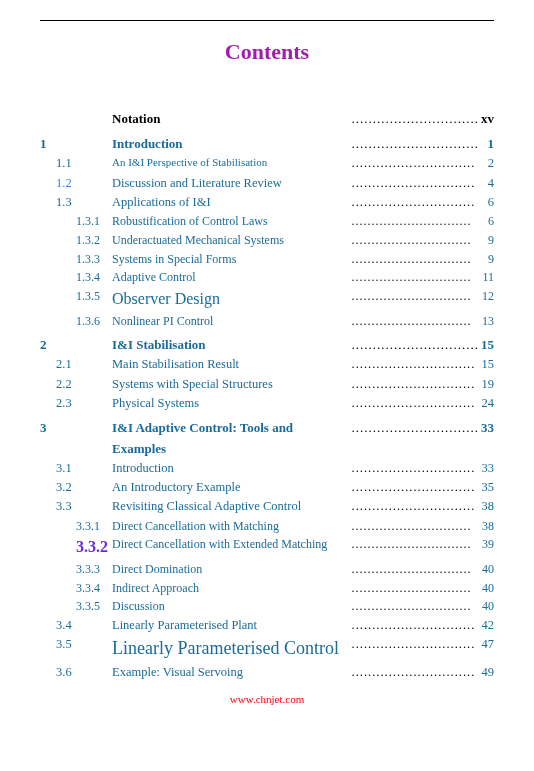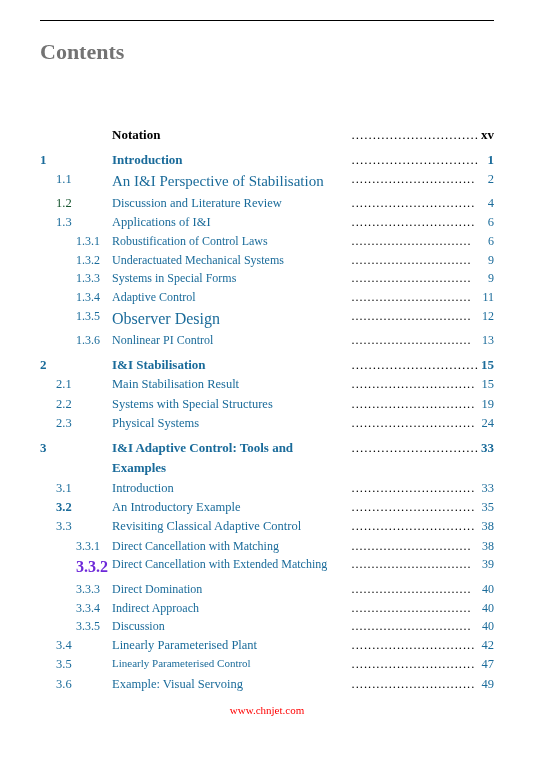--- a/index.html
+++ b/index.html
@@ -12,22 +12,23 @@
       color: #000;
       padding: 20px 40px 20px 40px;
     }
     .top-rule {
       border-top: 1px solid #000;
       margin-bottom: 18px;
     }
     h1.contents-title {
       font-size: 22px;
       font-weight: bold;
-      margin-bottom: 60px;
-      color: #737373;
+      margin-bottom: 44px;
+      color: #a21caf;
+      text-align: center;
     }
     .toc-table {
       width: 100%;
       border-collapse: collapse;
     }
     .toc-table td {
       padding: 0;
       vertical-align: top;
       line-height: 1.55;
     }
@@ -127,21 +128,21 @@
       white-space: nowrap;
       font-weight: normal;
       font-size: 12.5px;
       vertical-align: top;
       padding-top: 0px;
       color: #1a6b9a;
     ">1.1</td>
     <td style="
       width: 100%;
       font-weight: normal;
-      font-size: 15px;
+      font-size: 11px;
       padding-top: 0px;
       color: #1a6b9a;
     ">An I&amp;I Perspective of Stabilisation</td>
     <td style="
       font-size: 12.5px;
       color: #000;
       font-weight: normal;
       white-space: nowrap;
       padding-top: 0px;
       padding-left: 2px;
@@ -159,21 +160,21 @@
   </tr>
       <tr>
     <td style="
       padding-left: 16px;
       padding-right: 4px;
       white-space: nowrap;
       font-weight: normal;
       font-size: 12.5px;
       vertical-align: top;
       padding-top: 0px;
-      color: #14532d;
+      color: #3b82f6;
     ">1.2</td>
     <td style="
       width: 100%;
       font-weight: normal;
       font-size: 12.5px;
       padding-top: 0px;
       color: #1a6b9a;
     ">Discussion and Literature Review</td>
     <td style="
       font-size: 12.5px;
@@ -673,21 +674,21 @@
       font-size: 12.5px;
       padding-top: 0px;
       color: #1a6b9a;
     ">33</td>
   </tr>
       <tr>
     <td style="
       padding-left: 16px;
       padding-right: 4px;
       white-space: nowrap;
-      font-weight: bold;
+      font-weight: normal;
       font-size: 12.5px;
       vertical-align: top;
       padding-top: 0px;
       color: #1a6b9a;
     ">3.2</td>
     <td style="
       width: 100%;
       font-weight: normal;
       font-size: 12.5px;
       padding-top: 0px;
@@ -978,21 +979,21 @@
       white-space: nowrap;
       font-weight: normal;
       font-size: 12.5px;
       vertical-align: top;
       padding-top: 0px;
       color: #1a6b9a;
     ">3.5</td>
     <td style="
       width: 100%;
       font-weight: normal;
-      font-size: 11px;
+      font-size: 18px;
       padding-top: 0px;
       color: #1a6b9a;
     ">Linearly Parameterised Control</td>
     <td style="
       font-size: 12.5px;
       color: #000;
       font-weight: normal;
       white-space: nowrap;
       padding-top: 0px;
       padding-left: 2px;

